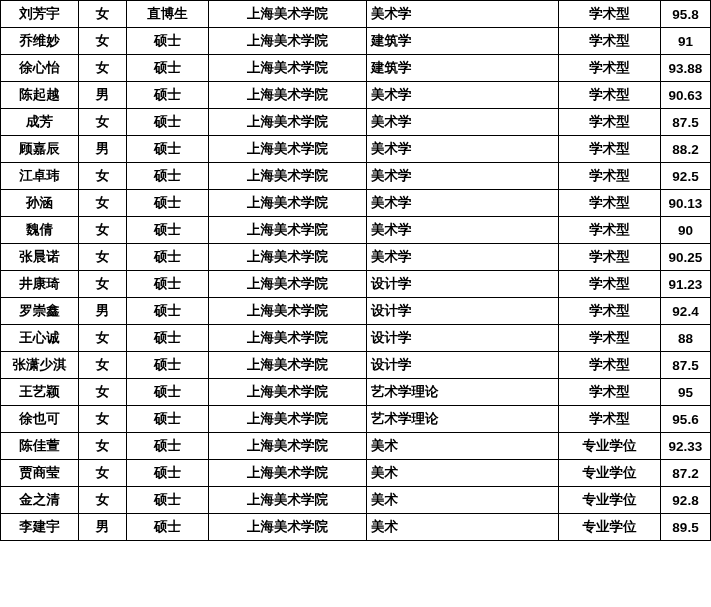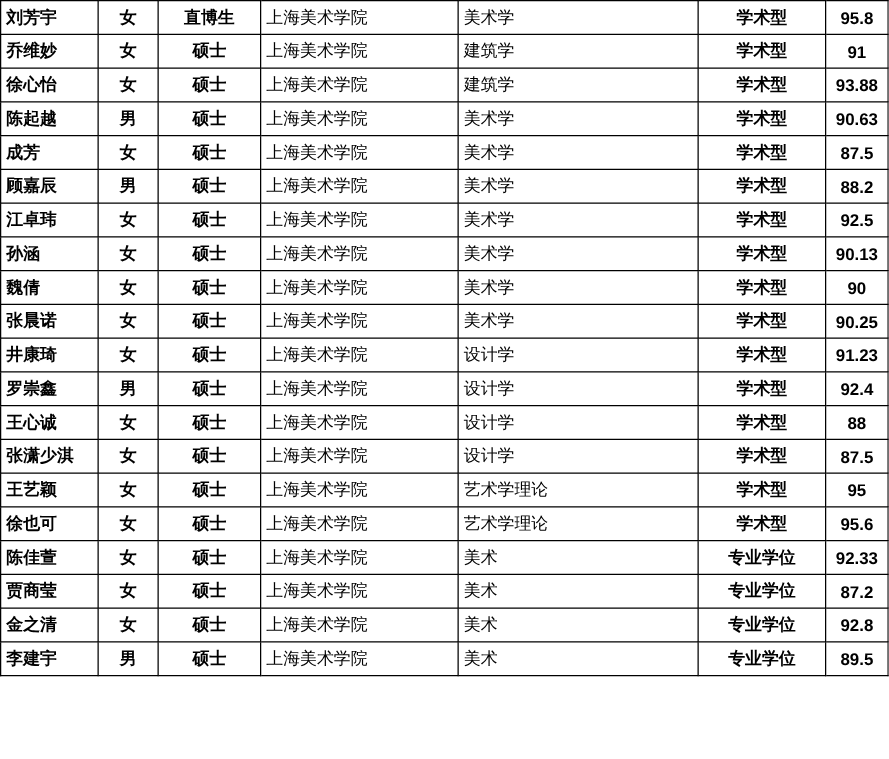--- a/index.html
+++ b/index.html
@@ -29,25 +29,25 @@
   }
   
   col.c-name   { width: 78px; }
   col.c-gender { width: 48px; }
   col.c-degree { width: 82px; }
   col.c-school { width: 158px; }
   col.c-major  { width: 192px; }
   col.c-type   { width: 102px; }
   col.c-score  { width: 50px; }
 
-  td.name   { text-align: left; font-weight: bold; }
+  td.name   { text-align: center; font-weight: bold; }
   td.gender { text-align: center; font-weight: bold; }
   td.degree { text-align: center; font-weight: bold; margin-left: 46px; }
-  td.school { text-align: left; padding-left: 8px; font-weight: normal; }
-  td.major  { text-align: left; padding-left: 8px; font-weight: normal; }
+  td.school { text-align: center; padding-left: 8px; font-weight: bold; }
+  td.major  { text-align: left; padding-left: 8px; font-weight: bold; }
   td.type   { text-align: center; font-weight: bold; }
   td.score  { text-align: center; font-weight: bold; border-radius: 10px; }
 </style>
 </head>
 <body>
 
 <table class="roster">
   <colgroup>
     <col class="c-name">
     <col class="c-gender">

